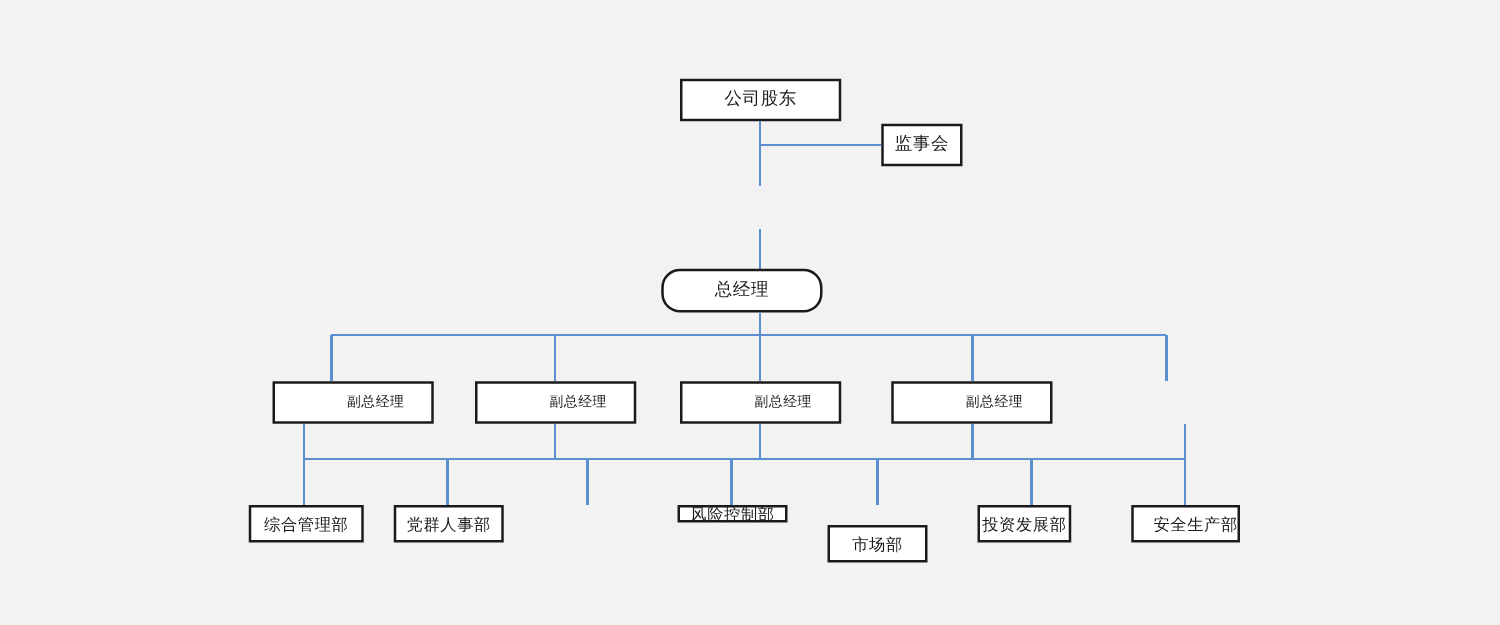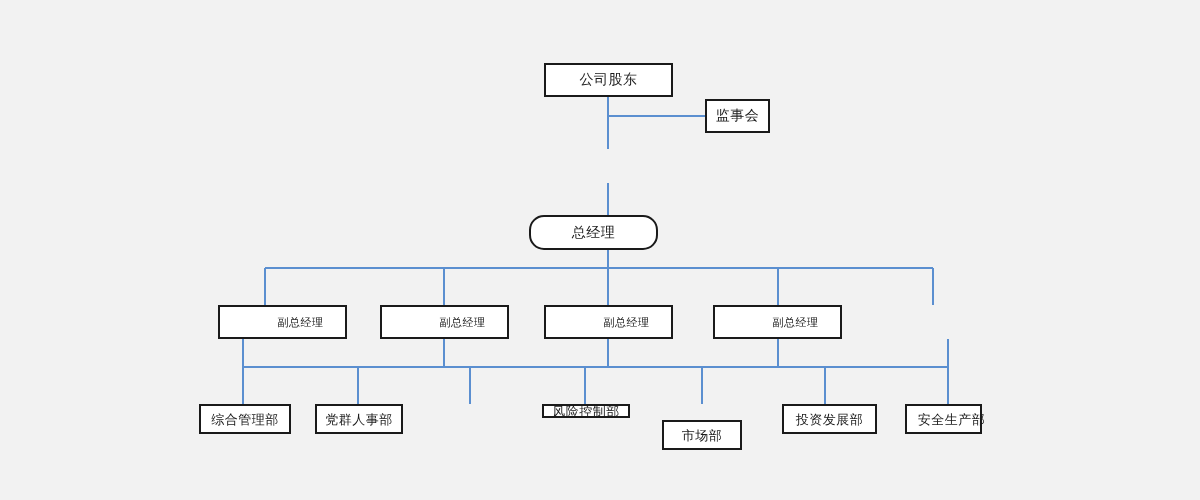--- a/index.html
+++ b/index.html
@@ -137,21 +137,21 @@
 
 
   <div class="node tier-dept" style="left:542px; top:404px; width:88px; height:14px;">
     <span class="node-label">风险控制部</span>
   </div>
 
   <div class="node tier-dept" style="left:662px; top:420px; width:80px; height:30px;">
     <span class="node-label">市场部</span>
   </div>
 
-  <div class="node tier-dept" style="left:782px; top:404px; width:95px; height:30px;">
+  <div class="node tier-dept" style="left:782px; top:404px; width:75px; height:30px;">
     <span class="node-label">投资发展部</span>
   </div>
 
-  <div class="node tier-dept" style="left:905px; top:404px; width:77px; height:30px;padding-left:16px;">
+  <div class="node tier-dept" style="left:905px; top:404px; width:87px; height:30px;padding-left:16px;">
     <span class="node-label">安全生产部</span>
   </div>
 
 </div>
 
 </body></html>

